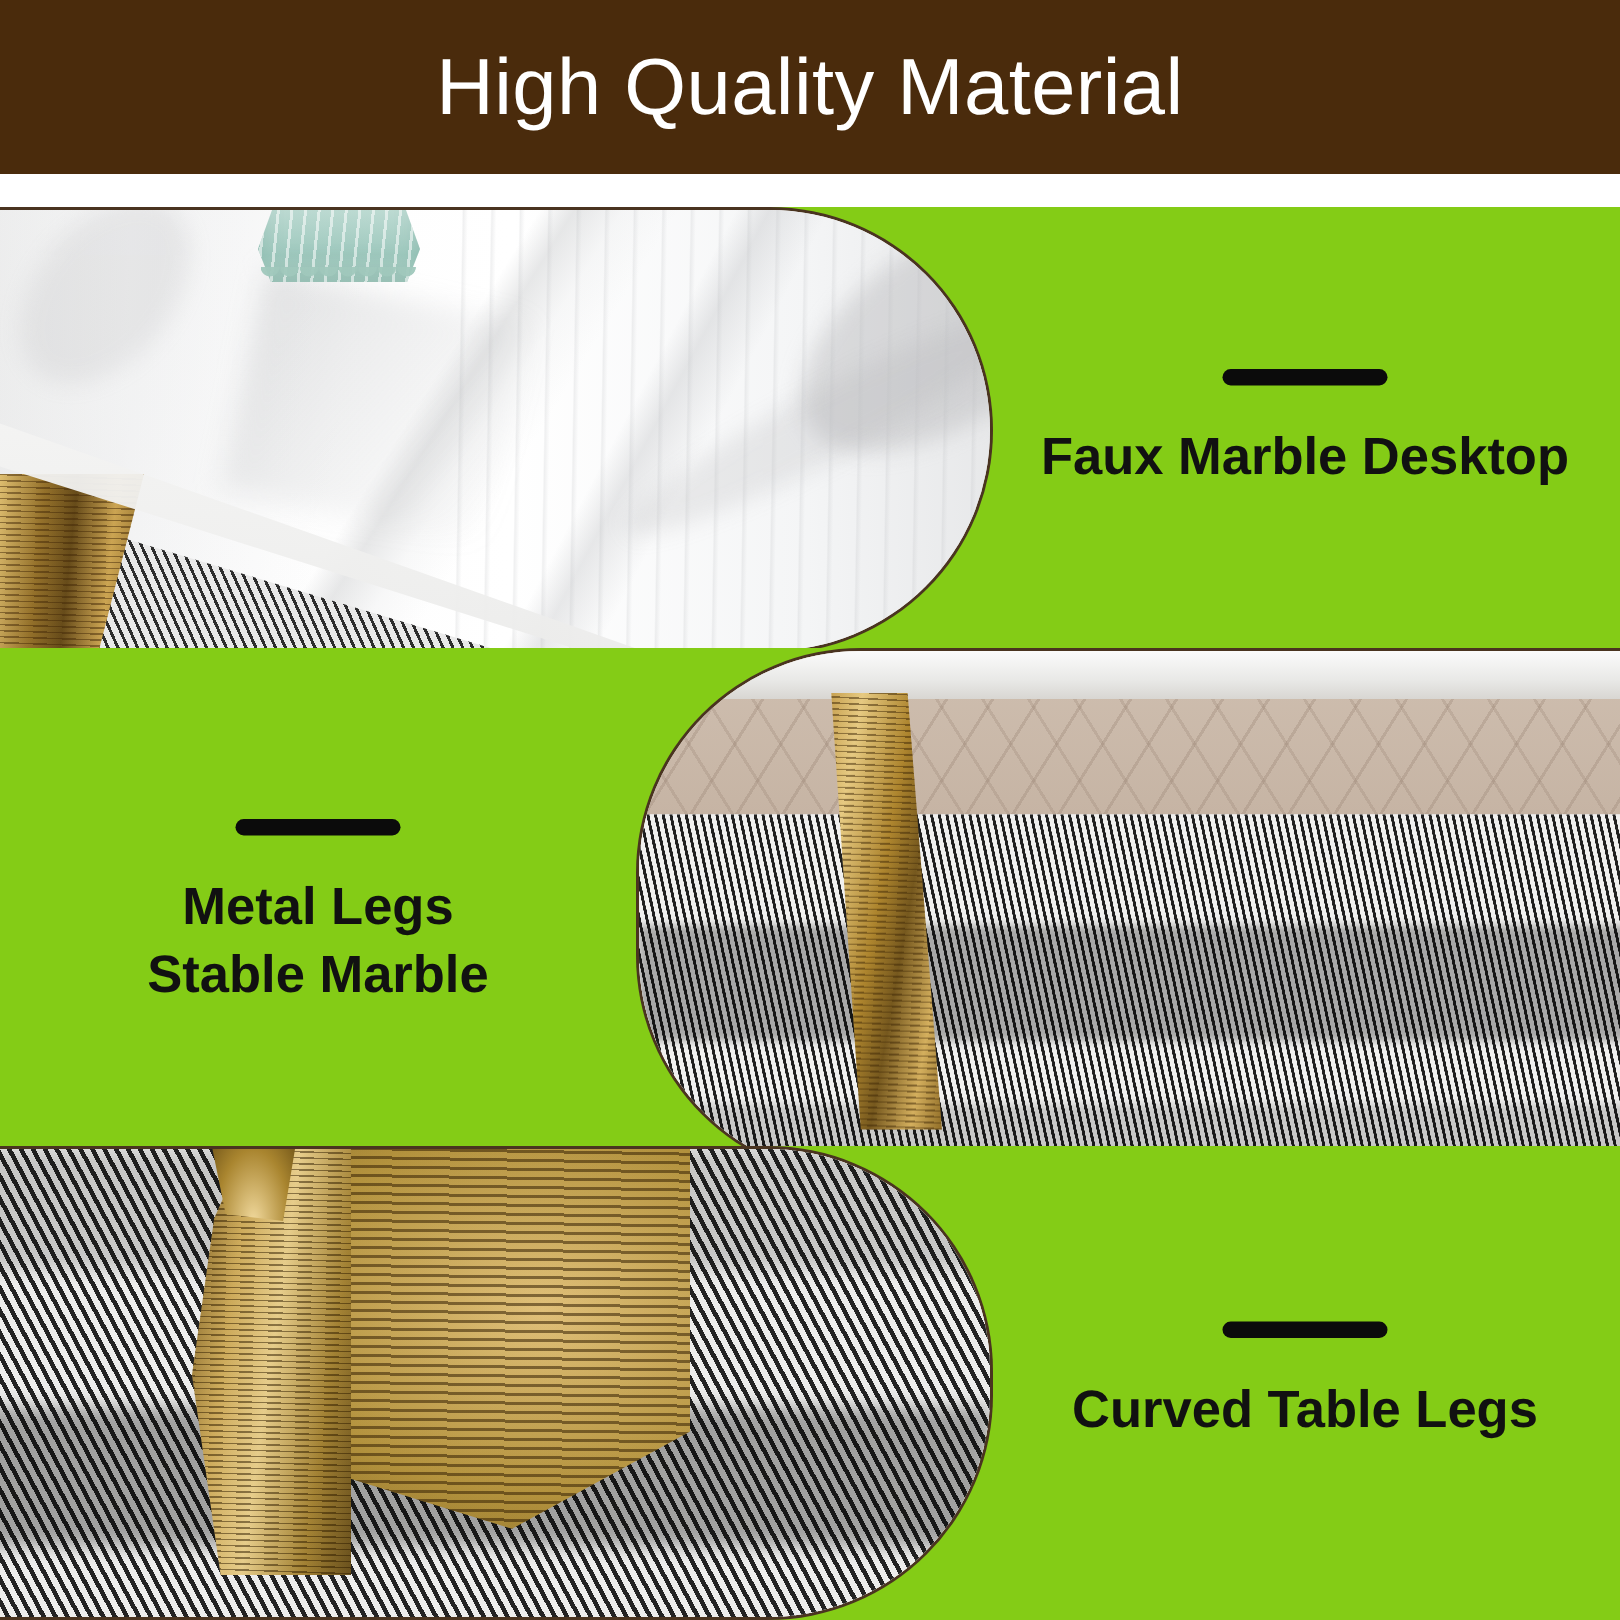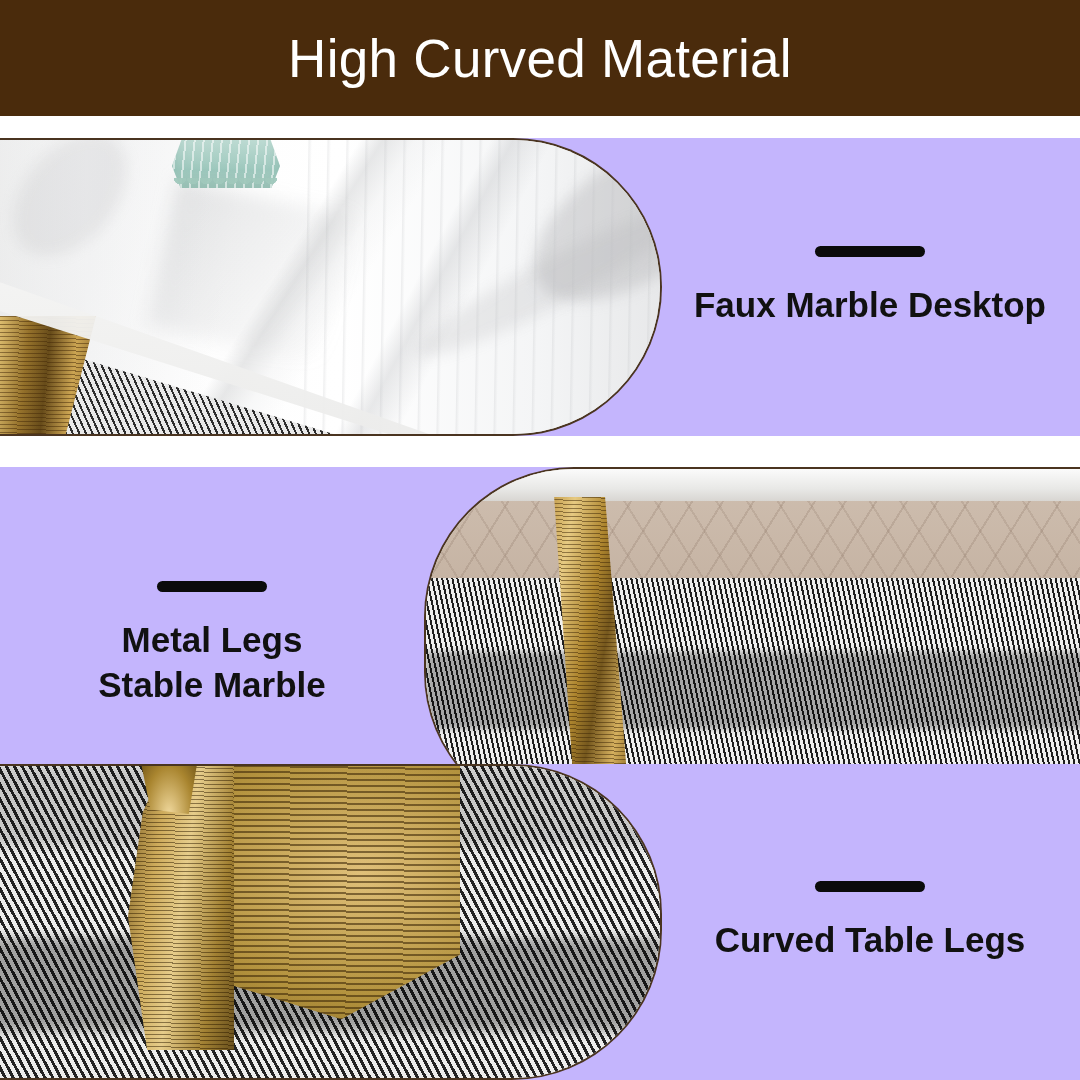--- a/index.html
+++ b/index.html
@@ -40,25 +40,25 @@
     letter-spacing: 0.3px;
     line-height: 1;
     white-space: nowrap;
   }
 
   
   .panel {
     position: absolute;
     left: 0;
     width: 1080px;
-    background: #c4b5fd;
+    background: #84cc16;
     overflow: hidden;
   }
   .panel-1 { top: 138px;  height: 298px; }
-  .panel-2 { top: 467px;  height: 355px; }
+  .panel-2 { top: 432px;  height: 355px; }
   .panel-3 { top: 764px;  height: 316px; }
 
   
   .photo {
     position: absolute;
     top: 0;
     height: 100%;
     overflow: hidden;
     box-sizing: border-box;
   }
@@ -311,21 +311,21 @@
     background: radial-gradient(ellipse at 50% 100%, #f0d89c 0%, #a9852f 60%, #6b5016 100%);
     clip-path: polygon(0% 0%, 100% 0%, 84% 100%, 18% 92%);
   }
 </style>
 </head>
 <body>
 
 <div class="page">
 
   <div class="header-banner">
-    <div class="header-title">High Curved Material</div>
+    <div class="header-title">High Quality Material</div>
   </div>
 
   <section class="panel panel-1">
 
     <div class="photo photo-right-round scene-marble">
       <div class="marble-top"></div>
       <div class="marble-vein vein-a"></div>
       <div class="marble-vein vein-b"></div>
       <div class="marble-vein vein-c"></div>
       <div class="marble-curtain"></div>

